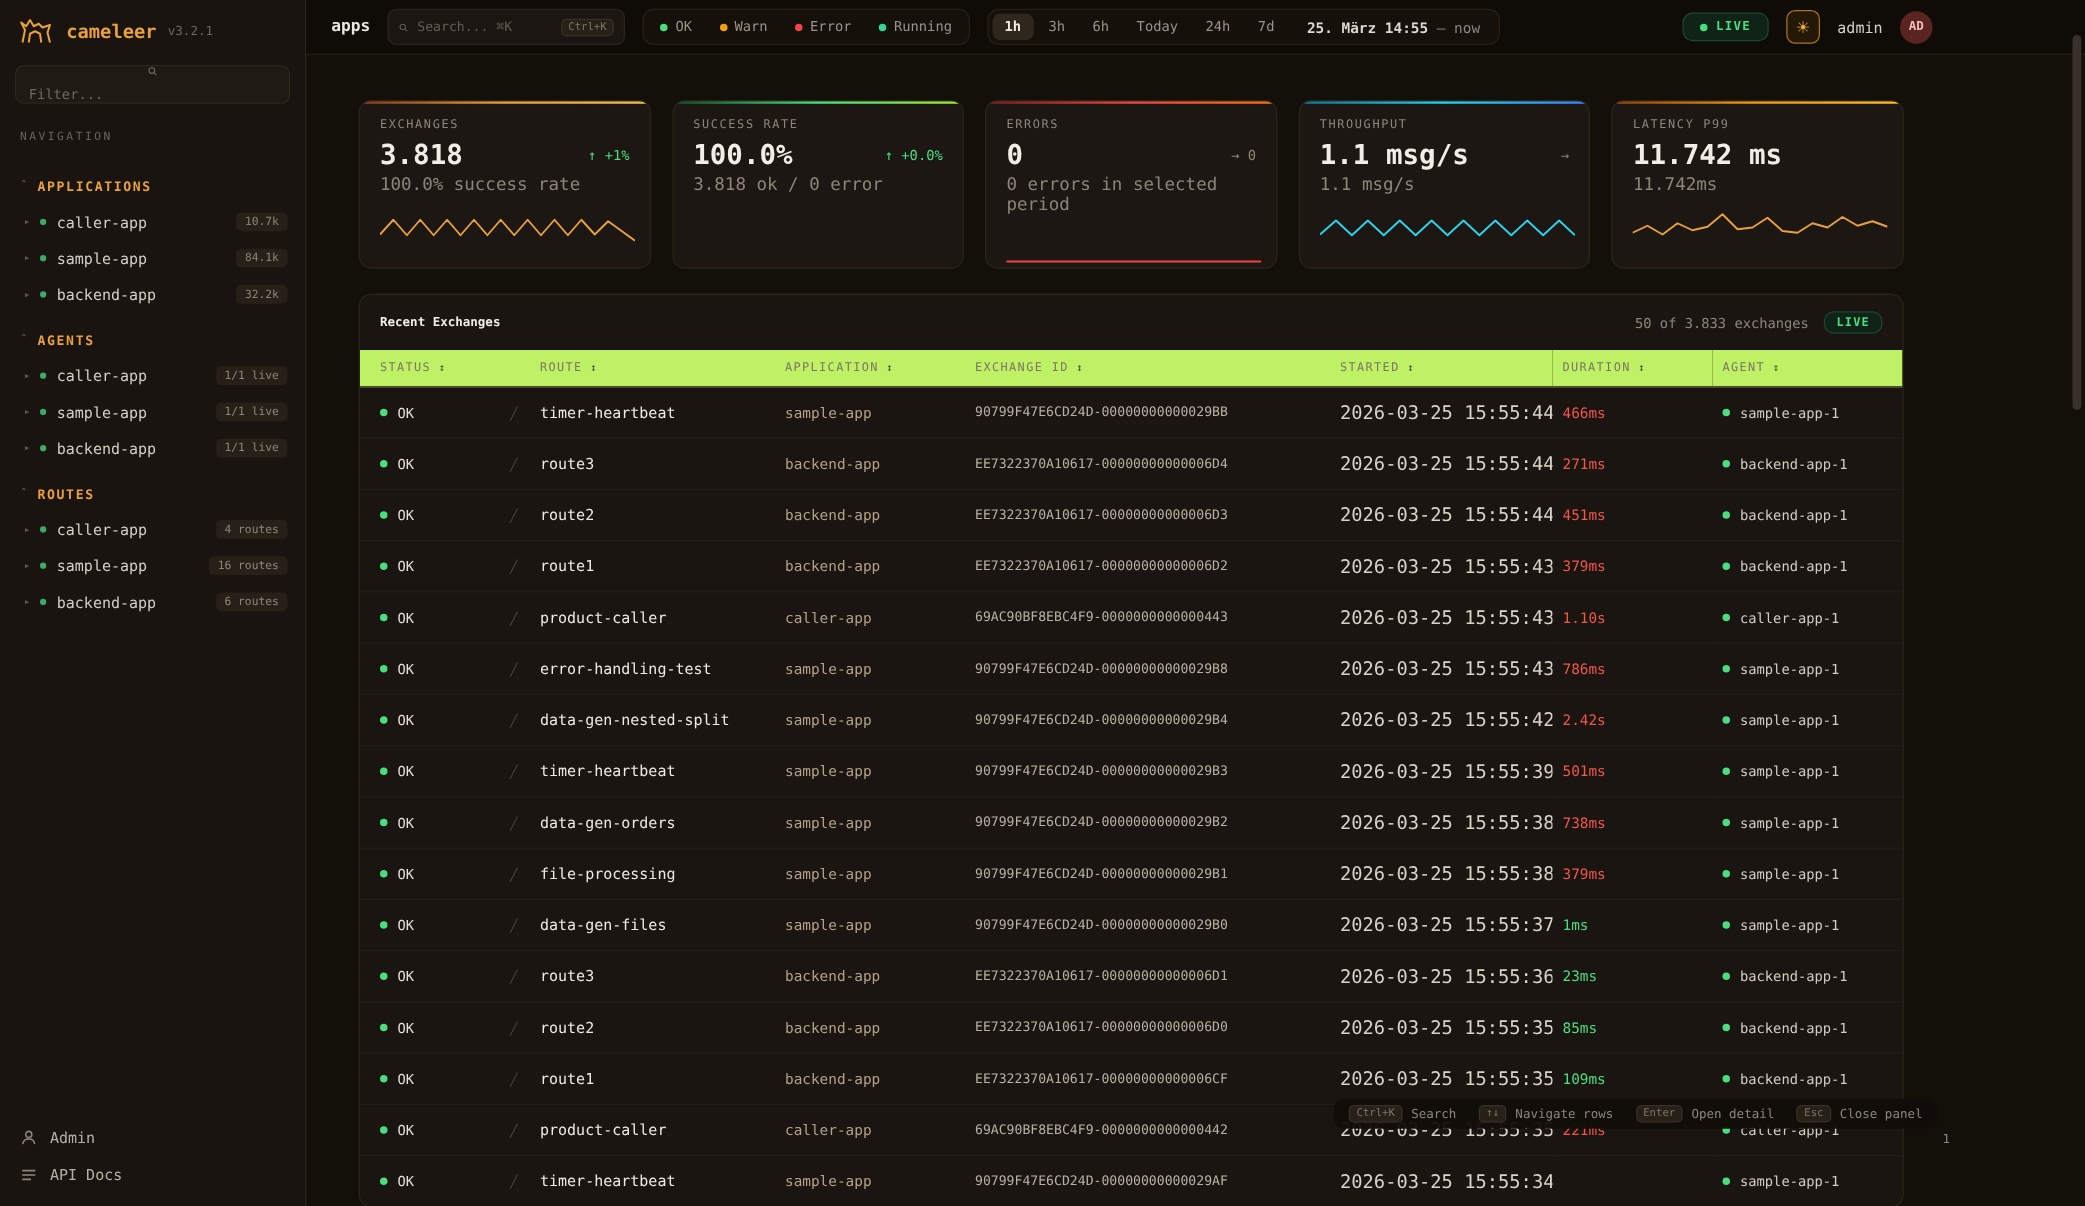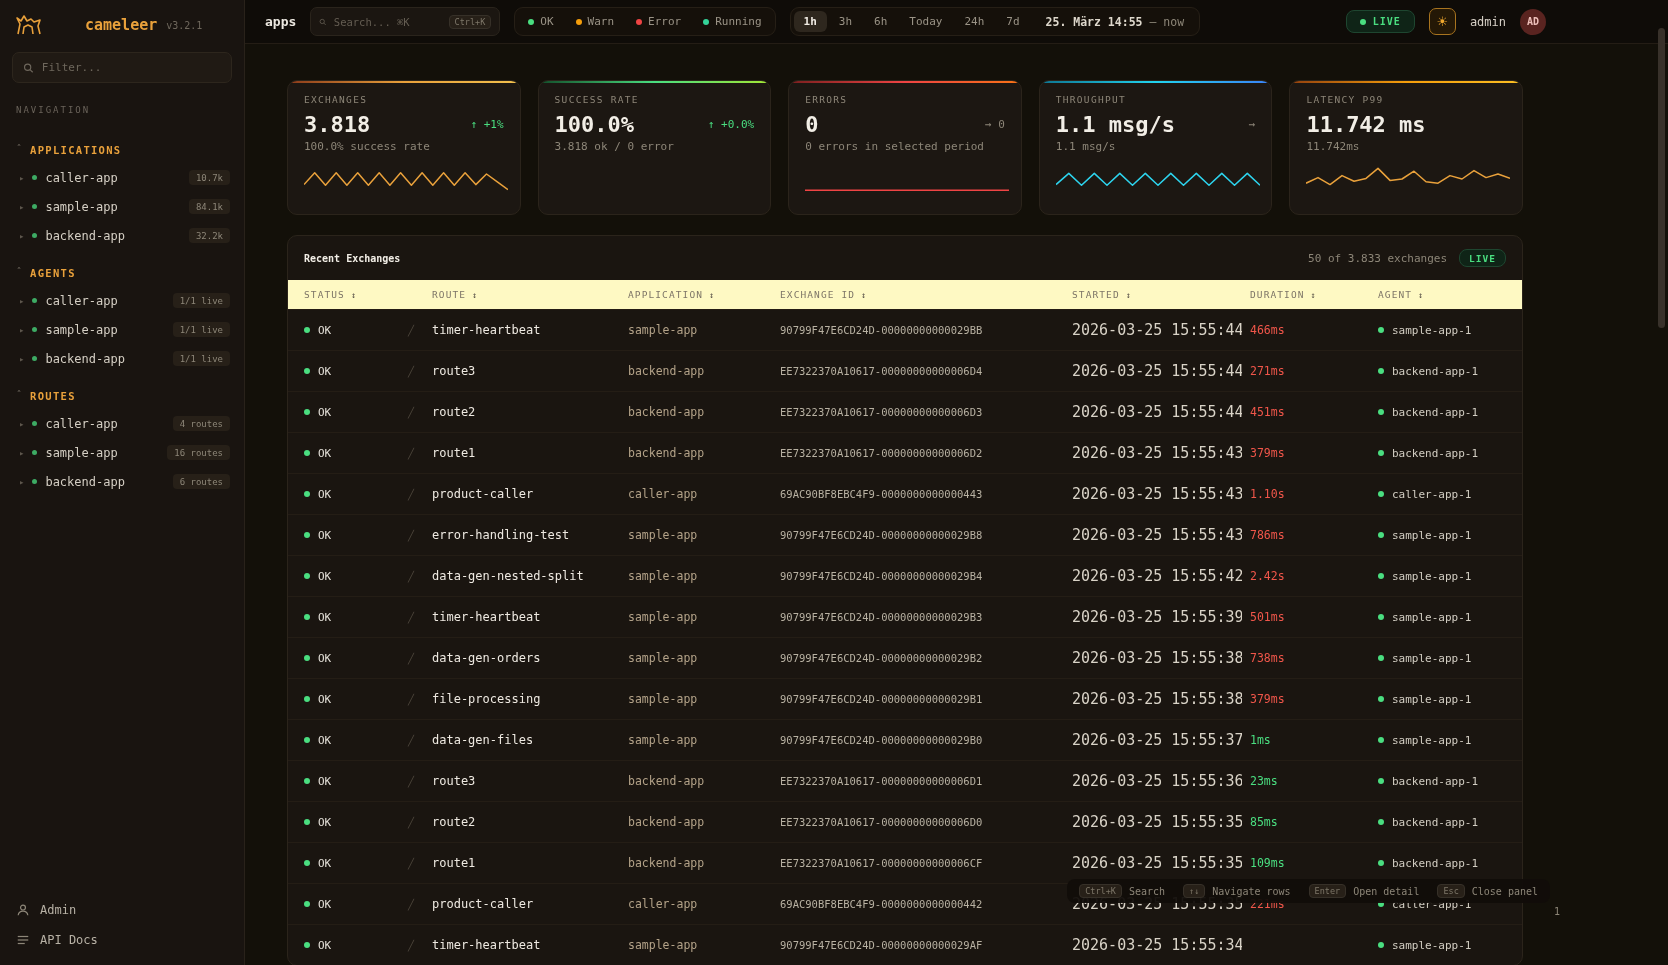--- a/index.html
+++ b/index.html
@@ -4,23 +4,23 @@
 <style>
   * { margin:0; padding:0; box-sizing:border-box; }
   html,body { width:1668px; height:965px; overflow:hidden; }
   body { background:#131009; font-family:"DejaVu Sans Mono", monospace; position:relative; color:#d9d3c7; }
 
   .app { display:flex; height:100%; }
 
   
   .sidebar { width:245px; flex-shrink:0; background:#191410; border-right:1px solid #29221a; display:flex; flex-direction:column; }
   .logo-row { display:flex; align-items:center; gap:9px; padding:12px 14px 10px; }
-  .logo-text { color:#e9a13b; font-weight:bold; font-size:15px;margin-left:32px; }
+  .logo-text { color:#e9a13b; font-weight:bold; font-size:15px; }
   .version { color:#6e675c; font-size:10px; }
-  .filter-box { margin:4px 12px 2px; background:#201a14; border:1px solid #2d261d; border-radius:7px; display:flex; align-items:center; gap:8px; padding:0 10px; height:31px; }
+  .filter-box { margin:4px 12px 2px; background:#201a14; border:1px solid #2d261d; border-radius:7px; display:flex; align-items:center; gap:8px; padding:0 10px; height:31px;flex-direction:column; }
   .filter-box input { background:none; border:none; outline:none; color:#d9d3c7; font:inherit; font-size:11px; width:100%; }
   .filter-box input::placeholder { color:#6e675c; }
   .nav-caption { color:#6a635a; font-size:9px; letter-spacing:2px; margin:20px 16px 12px; }
   .sec-head { display:flex; align-items:center; gap:8px; padding:17px 16px 7px; cursor:pointer; }
   .sec-caret { color:#6a635a; font-size:10px; line-height:6px; }
   .sec-title { color:#e9a13b; font-size:10.5px; font-weight:bold; letter-spacing:1.3px; }
   .nav-item { display:flex; align-items:center; gap:8px; padding:7px 14px 7px 19px; cursor:pointer; }
   .nav-item .caret { color:#5d564c; font-size:9px; }
   .ndot { width:5px; height:5px; border-radius:50%; background:#4ade80; opacity:.75; flex-shrink:0; }
   .nav-label-text { color:#d5cfc4; font-size:12px; flex:1; }
@@ -55,30 +55,30 @@
   .content { padding:36px 145px 0 42px; overflow:hidden; flex:1; }
   .stat-grid { display:grid; grid-template-columns:repeat(5,1fr); gap:17px; margin-bottom:20px; }
   .card { position:relative; background:#1c1712; border:1px solid #2b241b; border-radius:10px; padding:13px 16px 8px; height:135px; overflow:hidden; }
   .card-accent { position:absolute; top:0; left:0; right:0; height:2px; }
   .card-title { font-size:9.5px; letter-spacing:1.3px; color:#8d8678; }
   .card-value-row { display:flex; align-items:center; justify-content:space-between; gap:8px; margin-top:7px; }
   .card-value { font-size:22px; font-weight:bold; color:#f2eee6; white-space:nowrap; }
   .trend { font-size:11px; white-space:nowrap; }
   .trend.good { color:#4ade80; }
   .trend.neutral { color:#8d8678; }
-  .card-sub { font-size:11px; color:#8d8678; margin-top:3px; }
+  .card-sub { font-size:14px; color:#8d8678; margin-top:3px; }
   .spark { margin-top:7px; display:block; }
 
   
   .panel { background:#1a1510; border:1px solid #2b241b; border-radius:10px; overflow:hidden; }
   .panel-head { display:flex; align-items:center; padding:13px 16px; }
   .panel-title { color:#f2eee6; font-size:10px; font-weight:bold; }
   .panel-meta { margin-left:auto; color:#8d8678; font-size:11px; display:flex; align-items:center; gap:12px; }
   table { width:100%; border-collapse:collapse; table-layout:fixed; }
-  thead th { background:#fef9c3; color:#7d7567; font-size:9.5px; letter-spacing:1.1px; text-align:left; font-weight:normal; padding:9px 8px; }
+  thead th { background:#bef264; color:#7d7567; font-size:9.5px; letter-spacing:1.1px; text-align:left; font-weight:normal; padding:9px 8px; }
   thead th:first-child, tbody td:first-child { padding-left:16px; }
   th .sort { color:#564f45; margin-left:6px; font-size:8.5px; }
   tbody td { border-top:1px solid #241d15; padding:11px 8px; font-size:11.5px; vertical-align:middle; overflow:hidden; white-space:nowrap; }
   .cell-status { display:flex; align-items:center; gap:8px; color:#e4e0d8; font-size:11px; }
   .dot-ok { width:6px; height:6px; border-radius:50%; background:#4ade80; flex-shrink:0; }
   .cell-route { color:#eee9e1; font-size:12px; }
   .cell-app { color:#b3a288; font-size:11.5px; }
   .cell-id { color:#b8b1a2; font-size:10.5px; }
   .cell-started { color:#d9d3c7; font-size:15px; }
   .cell-dur.slow { color:#f0564a; }

